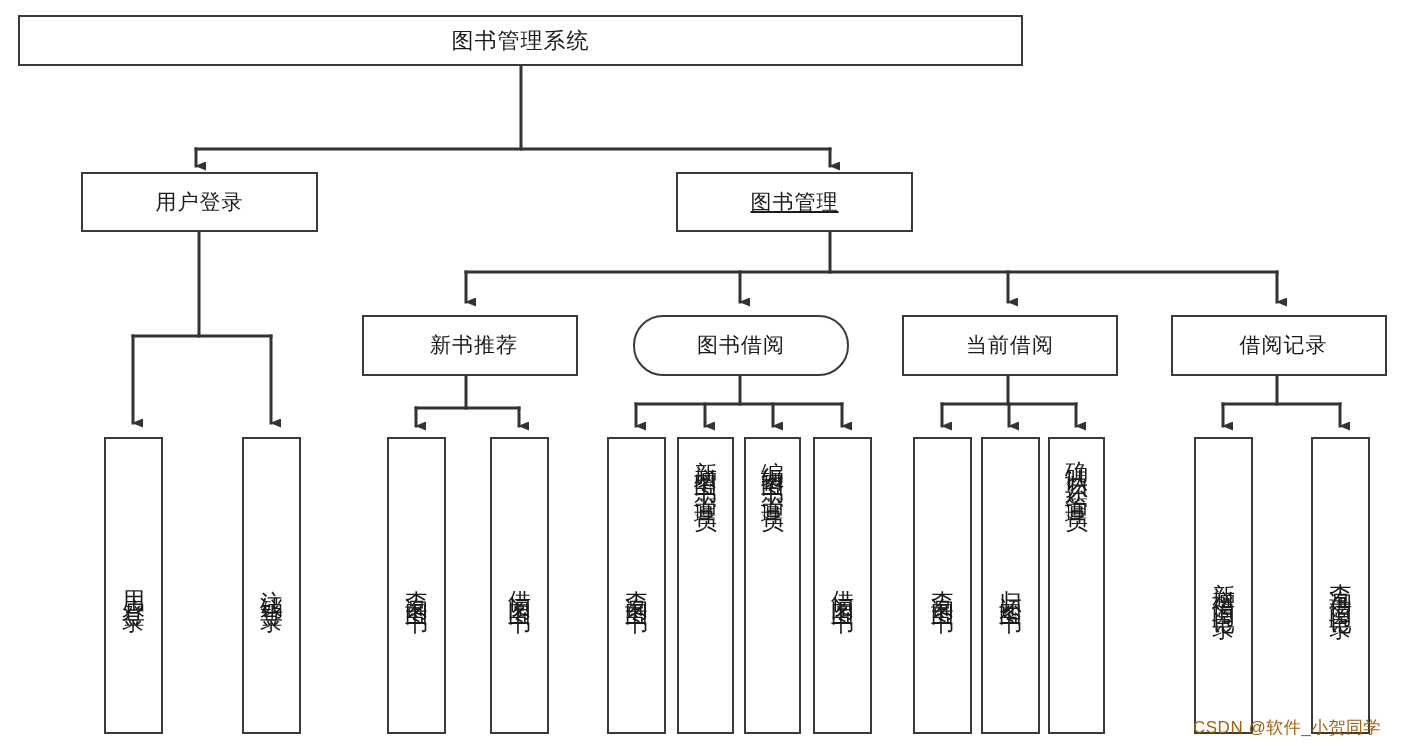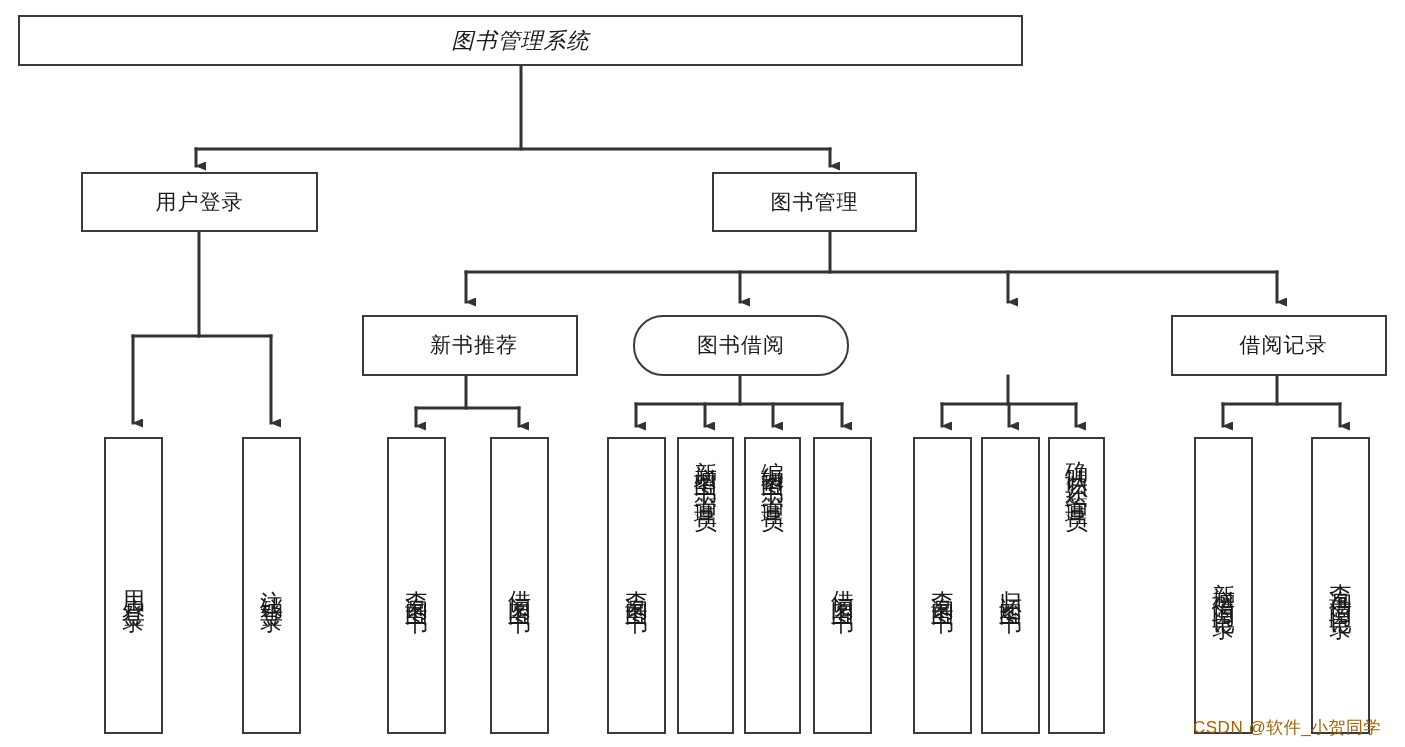--- a/index.html
+++ b/index.html
@@ -43,21 +43,20 @@
     white-space: pre;
   }
   
   .node.horiz .label {
     font-size: 21px;
     letter-spacing: 1px;
   }
   .node.root .label {
     font-size: 22px;
     letter-spacing: 1px;
-    font-style: italic;
   }
   
   .node.vert {
     align-items: flex-start;
     justify-content: center;
   }
   .node.vert .label {
     writing-mode: vertical-rl;
     text-orientation: upright;
     font-size: 23px;
@@ -137,30 +136,33 @@
     </g>
   </svg>
 
   <div class="node horiz root" style="left:18px; top:15px; width:1005px; height:51px;">
     <span class="label">图书管理系统</span>
   </div>
 
   <div class="node horiz" style="left:81px; top:172px; width:237px; height:60px;">
     <span class="label">用户登录</span>
   </div>
-  <div class="node horiz" style="left:712px; top:172px; width:205px; height:60px;">
+  <div class="node horiz" style="left:676px; top:172px; width:237px; height:60px;text-decoration:underline;">
     <span class="label">图书管理</span>
   </div>
 
   <div class="node horiz" style="left:362px; top:315px; width:216px; height:61px;padding-left:8px;">
     <span class="label">新书推荐</span>
   </div>
   <div class="node horiz" style="left:633px; top:315px; width:216px; height:61px;border-radius:30px;">
     <span class="label">图书借阅</span>
   </div>
+  <div class="node horiz" style="left:902px; top:315px; width:216px; height:61px;">
+    <span class="label">当前借阅</span>
+  </div>
   <div class="node horiz" style="left:1171px; top:315px; width:216px; height:61px;padding-left:9px;">
     <span class="label">借阅记录</span>
   </div>
 
   <div class="node vert centered" style="left:104px; top:437px; width:59px; height:297px;">
     <span class="label">用户登录</span>
   </div>
   <div class="node vert centered" style="left:242px; top:437px; width:59px; height:297px;">
     <span class="label">注销登录</span>
   </div>

